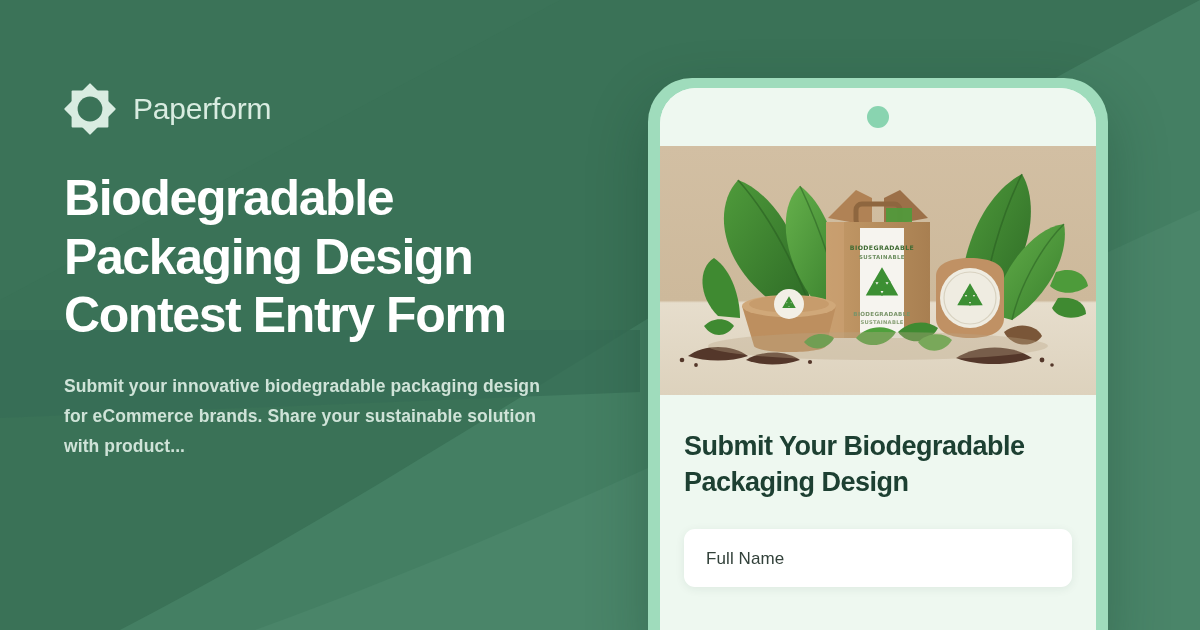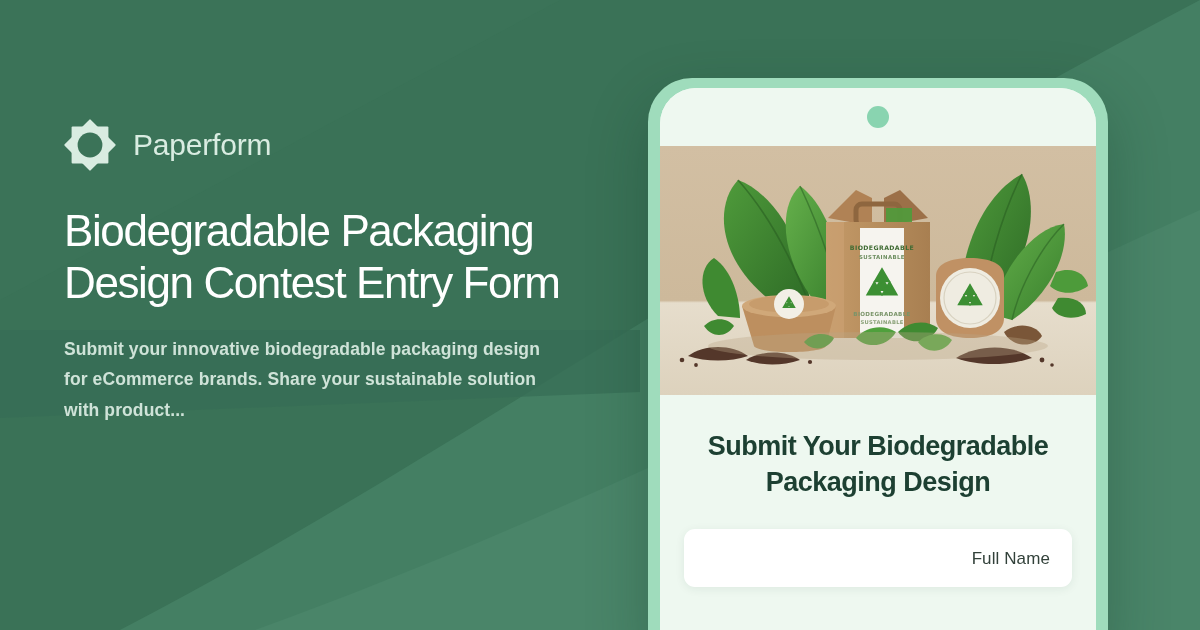--- a/index.html
+++ b/index.html
@@ -33,23 +33,23 @@
   }
   .brand-mark{ width:52px; height:52px; flex:0 0 52px; display:block; }
   .brand-name{
     font-size:30px;
     letter-spacing:-0.2px;
     color:#d9ece1;
     font-weight:400;
   }
 
   .headline{
-    font-size:44px;
+    font-size:50px;
     line-height:1.17;
-    font-weight:400;
+    font-weight:700;
     letter-spacing:-1.4px;
     color:#ffffff;
     max-width:500px;
     margin-bottom:26px;
   }
 
   .subcopy{
     font-size:17.5px;
     line-height:1.72;
     color:#cfe3d8;
@@ -96,34 +96,34 @@
   }
   .hero-img svg{ display:block; width:100%; height:100%; }
 
   
   .form-body{
     padding:34px 24px 0 24px;
     background:#eef8f0;
     height:calc(100% - 58px - 249px);
   }
   .form-title{
-    text-align:center;
+    text-align:left;
     font-size:27px;
     line-height:1.33;
     font-weight:700;
     letter-spacing:-0.5px;
     color:#1d4032;
     margin-bottom:28px;
   }
   .form-card{
     background:#ffffff;
     border-radius:11px;
     box-shadow:0 2px 10px rgba(30,70,50,.08);
     padding:20px 22px 18px 22px;
-    text-align:right;
+    text-align:left;
   }
   .field-label{
     font-size:17px;
     color:#32413a;
     font-weight:400;
     letter-spacing:0.1px;
   }
   .field-hint{
     margin-top:24px;
     font-size:11px;

